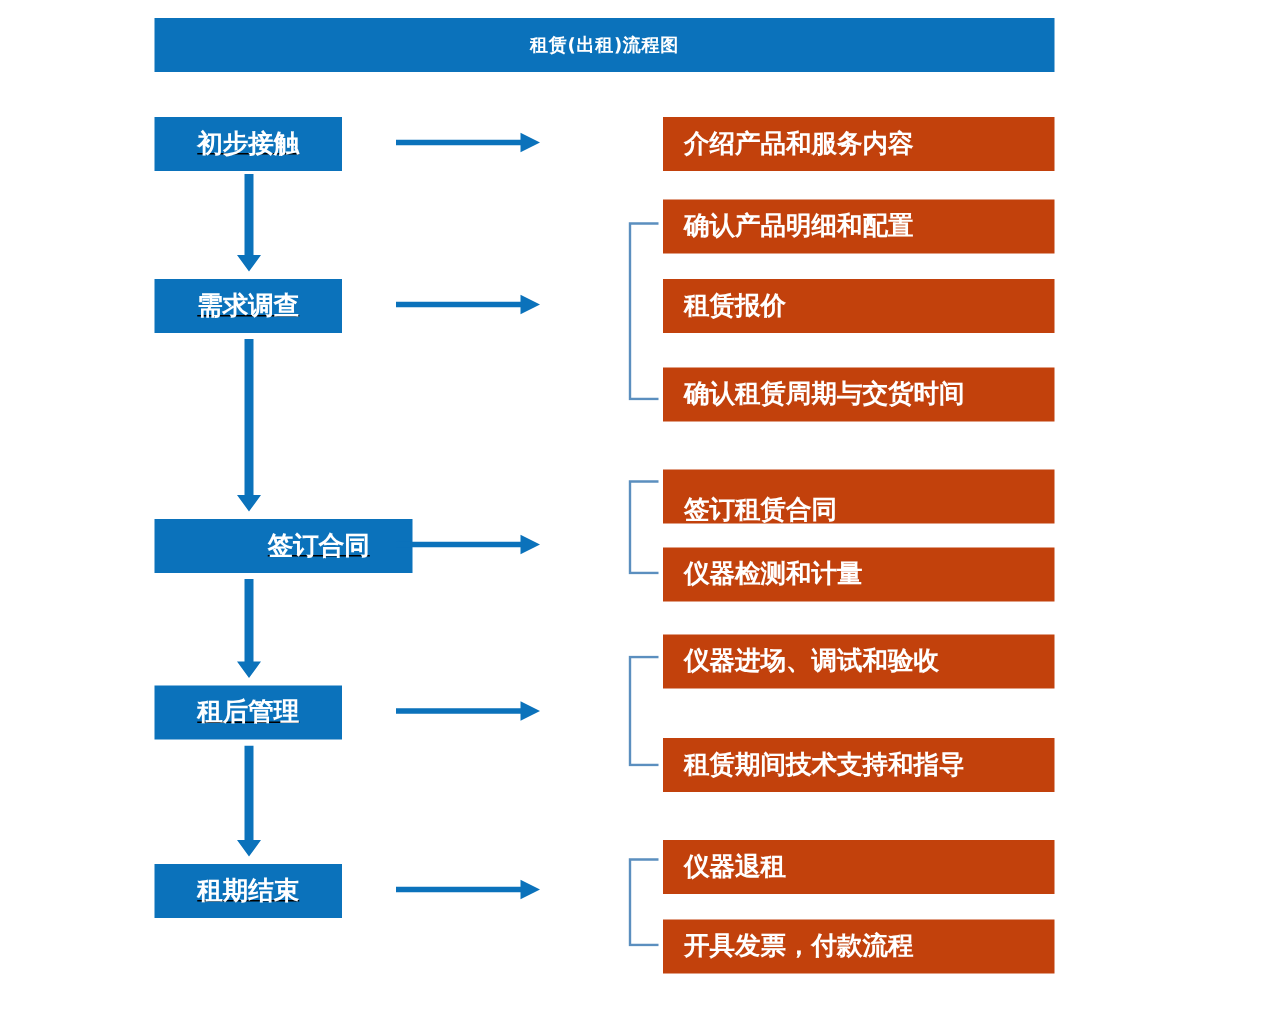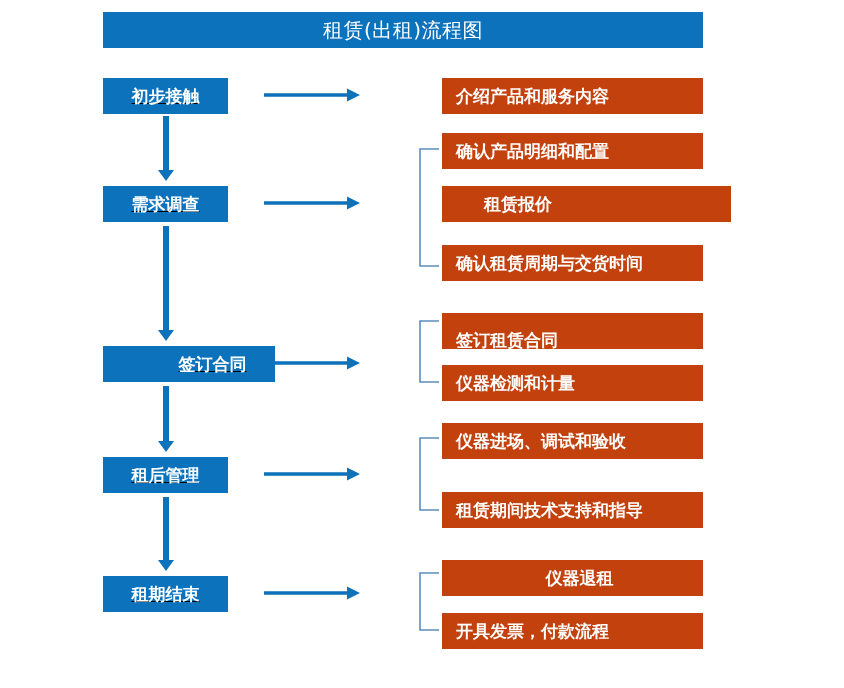--- a/index.html
+++ b/index.html
@@ -26,22 +26,22 @@
     top: 12px;
     width: 600px;
     height: 36px;
     background: #0b72bb;
     display: flex;
     align-items: center;
     justify-content: center;
   }
   .title-bar .title-text {
     color: #ffffff;
-    font-size: 20px;
-    font-weight: normal;
+    font-size: 12px;
+    font-weight: bold;
     letter-spacing: 0.5px;
     line-height: 1;
   }
 
   
   .stage-box {
     position: absolute;
     left: 103px;
     width: 125px;
     height: 36px;
@@ -127,39 +127,39 @@
   <div class="stage-box" style="top:576px;">
     <span class="stage-text">租期结束</span>
   </div>
 
   <div class="detail-box" style="top:78px;">
     <span class="detail-text">介绍产品和服务内容</span>
   </div>
   <div class="detail-box" style="top:133px;">
     <span class="detail-text">确认产品明细和配置</span>
   </div>
-  <div class="detail-box" style="top:186px;padding-left:28px;">
+  <div class="detail-box" style="top:186px;">
     <span class="detail-text">租赁报价</span>
   </div>
   <div class="detail-box" style="top:245px;">
     <span class="detail-text">确认租赁周期与交货时间</span>
   </div>
   <div class="detail-box" style="top:313px;align-items:flex-end;">
     <span class="detail-text">签订租赁合同</span>
   </div>
   <div class="detail-box" style="top:365px;">
     <span class="detail-text">仪器检测和计量</span>
   </div>
   <div class="detail-box" style="top:423px;">
     <span class="detail-text">仪器进场、调试和验收</span>
   </div>
   <div class="detail-box" style="top:492px;">
     <span class="detail-text">租赁期间技术支持和指导</span>
   </div>
-  <div class="detail-box" style="top:560px;justify-content:center;">
+  <div class="detail-box" style="top:560px;">
     <span class="detail-text">仪器退租</span>
   </div>
   <div class="detail-box" style="top:613px;">
     <span class="detail-text">开具发票，付款流程</span>
   </div>
 
   <div class="arrow-h" style="top:88px;">
     <svg width="97" height="14" viewBox="0 0 97 14">
         <path d="M0 5.2 H83 V0.5 L96 7 L83 13.5 V8.8 H0 Z" fill="#0b72bb"></path>
       </svg>

